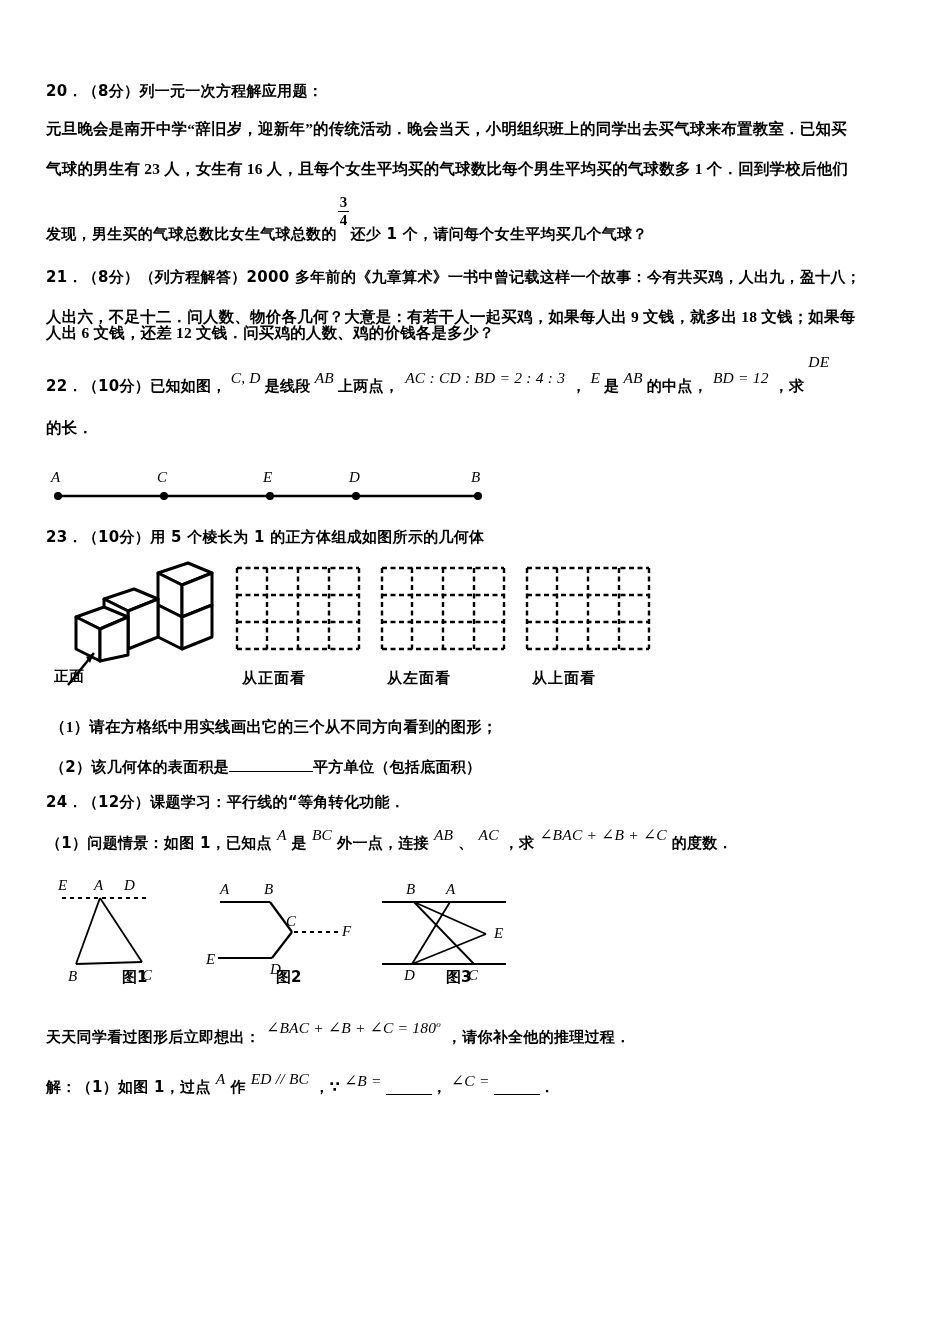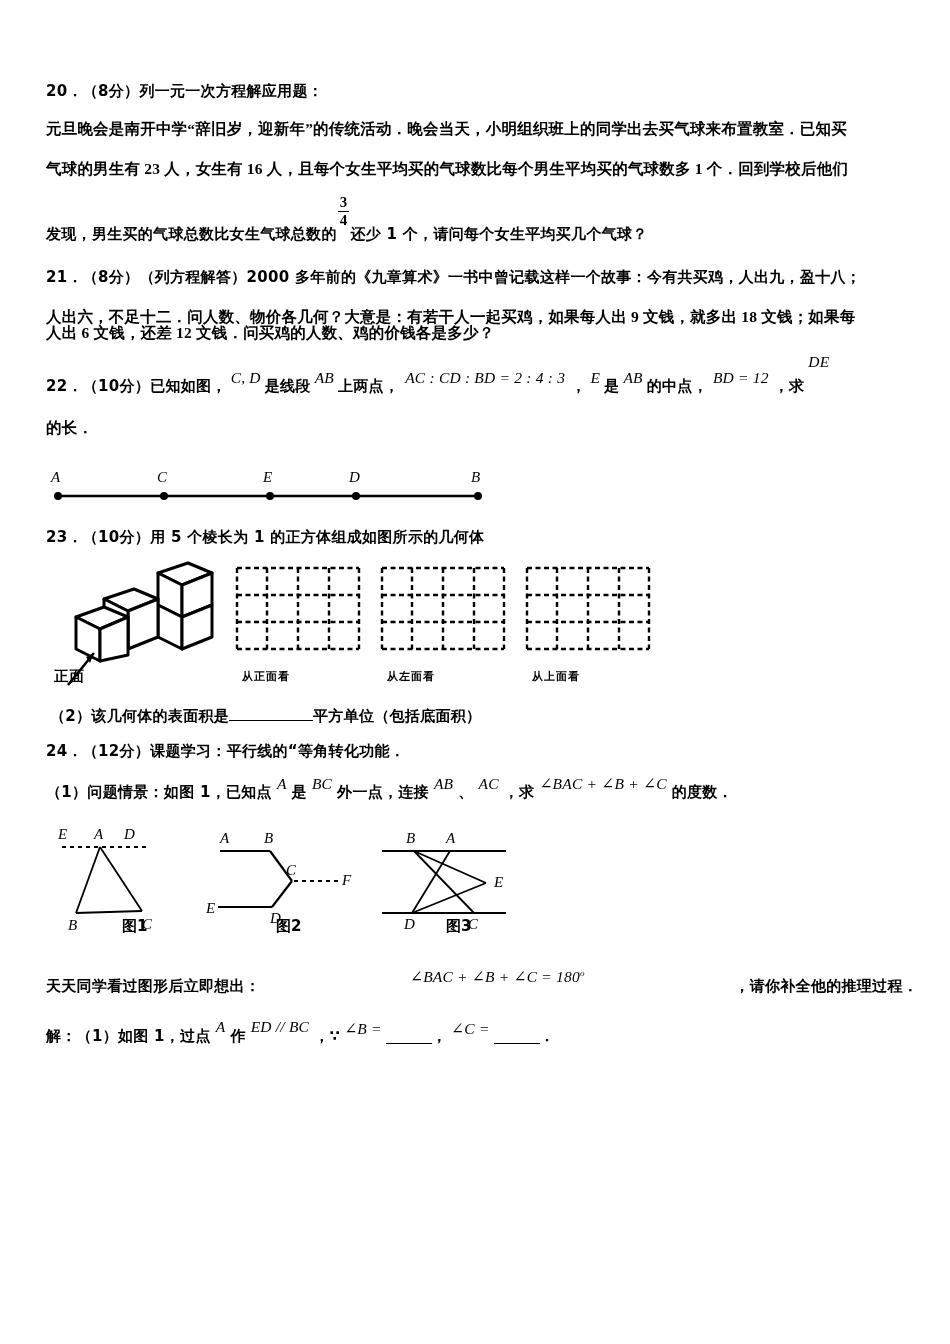--- a/index.html
+++ b/index.html
@@ -119,21 +119,21 @@
   .blank-lg { width: 84px; }
   .blank-sm { width: 46px; }
   
   .seg-fig { position: relative; height: 66px; margin-top: 16px; }
   
   .cubes-row { position: relative; height: 150px; margin-top: 12px; }
   .view-label {
     position: absolute;
     font-family: "DejaVu Sans", "Liberation Sans", sans-serif;
     font-weight: 700;
-    font-size: 11px;
+    font-size: 15px;
     letter-spacing: 1px;
     white-space: nowrap;
   }
   .front-label {
     position: absolute;
     font-family: "DejaVu Sans", "Liberation Sans", sans-serif;
     font-weight: 700;
     font-size: 14.5px;
     letter-spacing: 1px;
   }
@@ -300,20 +300,21 @@
             <line x1="3" y1="3" x2="3" y2="84"></line>
             <line x1="33" y1="3" x2="33" y2="84"></line>
             <line x1="64" y1="3" x2="64" y2="84"></line>
             <line x1="95" y1="3" x2="95" y2="84"></line>
             <line x1="125" y1="3" x2="125" y2="84"></line>
           </g>
         </svg>
         <span class="view-label" style="left:486px;top:112px;">从上面看</span>
       </div>
 
+      <div class="q-line" style="margin-top:12px;margin-bottom:24px;padding-left:4px;">（1）请在方格纸中用实线画出它的三个从不同方向看到的图形；</div>
       <div class="q-line row" style="margin-bottom:0;padding-left:4px;">
         <span class="cn">（2）该几何体的表面积是</span>
         <span class="fill-blank blank-lg"></span>
         <span class="cn">平方单位（包括底面积）</span>
       </div>
     </div>
 
     <div class="blk" style="margin-top:20px;">
       <div class="q-line row" style="margin-bottom:26px;">
         <span class="cn">24．</span>
@@ -374,21 +375,21 @@
           <line x1="38" y1="88" x2="112" y2="58" stroke="#000" stroke-width="1.8"></line>
           <text class="lbl" x="32" y="18">B</text>
           <text class="lbl" x="72" y="18">A</text>
           <text class="lbl" x="120" y="62">E</text>
           <text class="lbl" x="30" y="104">D</text>
           <text class="lbl" x="94" y="104">C</text>
         </svg>
         <span class="fig-caption" style="left:400px;top:96px;">图3</span>
       </div>
 
-      <div class="q-line row" style="margin-top:12px;margin-bottom:24px;height:26px;align-items:flex-end;justify-content:space-between;">
+      <div class="q-line row" style="margin-top:12px;margin-bottom:24px;height:26px;align-items:flex-end;">
         <span class="cn">天天同学看过图形后立即想出：</span>
         <span class="mn raise" style="margin:0 6px;font-style:italic;"><span>∠BAC + ∠B + ∠C = 180</span><span class="sup">o</span></span>
         <span class="cn">，请你补全他的推理过程．</span>
       </div>
 
       <div class="q-line row" style="margin-bottom:0;height:26px;align-items:flex-end;">
         <span class="cn">解：（1）如图 1，过点</span>
         <span class="mi raise" style="margin:0 5px;">A</span>
         <span class="cn">作</span>
         <span class="mn raise" style="margin:0 5px;font-style:italic;">ED // BC</span>

